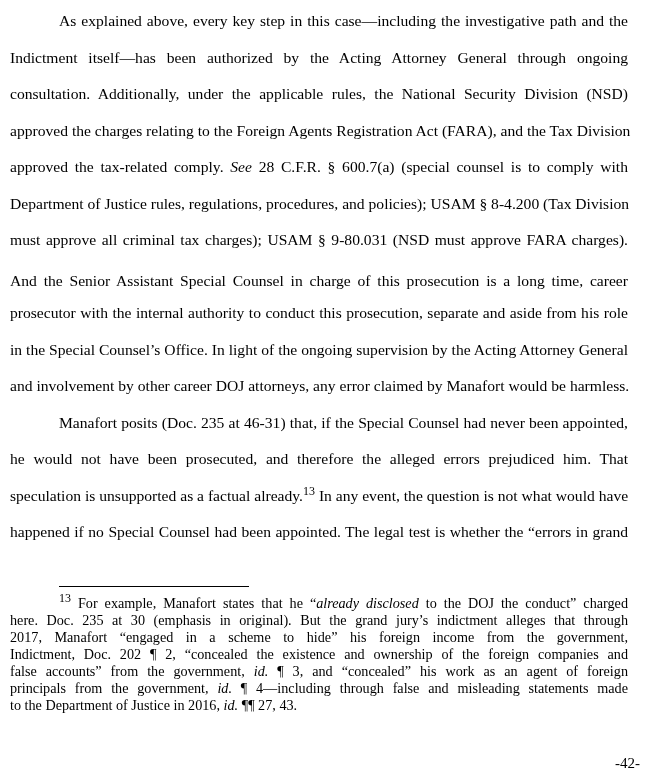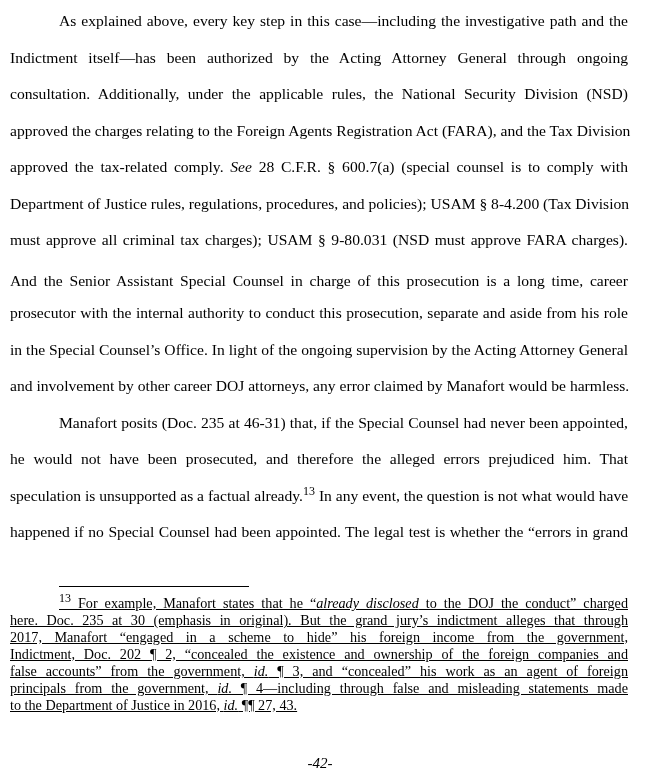--- a/index.html
+++ b/index.html
@@ -6,27 +6,27 @@
   body { width: 660px; height: 777px; position: relative; overflow: hidden;
          font-family: "Liberation Serif", "DejaVu Serif", serif; color: #000; }
   .page { position: absolute; left: 0; top: 0; width: 660px; height: 777px; }
   .body-line { position: absolute; left: 10px; width: 618px; font-size: 15.6px;
                line-height: 18px; white-space: nowrap; text-align: justify;
                text-align-last: justify; }
   .body-line.last { text-align-last: left; }
   .body-line.indent { left: 59px; width: 569px; }
   .fn-line { position: absolute; left: 10px; width: 618px; font-size: 14.2px;
              line-height: 16px; white-space: nowrap; text-align: justify;
-             text-align-last: justify; text-decoration: underline; }
+             text-align-last: justify; }
   .fn-line.indent { left: 59px; width: 569px; }
   .fn-line.last { text-align-last: left; }
   sup { font-size: 12px; vertical-align: 6px; line-height: 0; }
   .rule { position: absolute; left: 59px; top: 586px; width: 190px; height: 1px; background: #000; }
-  .pagenum { position: absolute; left: 0; width: 640px; text-align: center; top: 754px;
-             font-size: 15px; line-height: 18px; font-style: italic; }
+  .pagenum { position: absolute; left: 0; width: 640px; text-align: right; top: 754px;
+             font-size: 15px; line-height: 18px; }
   i { font-style: italic; }
 </style>
 </head>
 <body>
 
 <div class="page">
 
   <div>
     <div class="body-line indent" style="top:12px">As explained above, every key step in this case—including the investigative path and the</div>
     <div class="body-line" style="top:49px">Indictment itself—has been authorized by the Acting Attorney General through ongoing</div>

